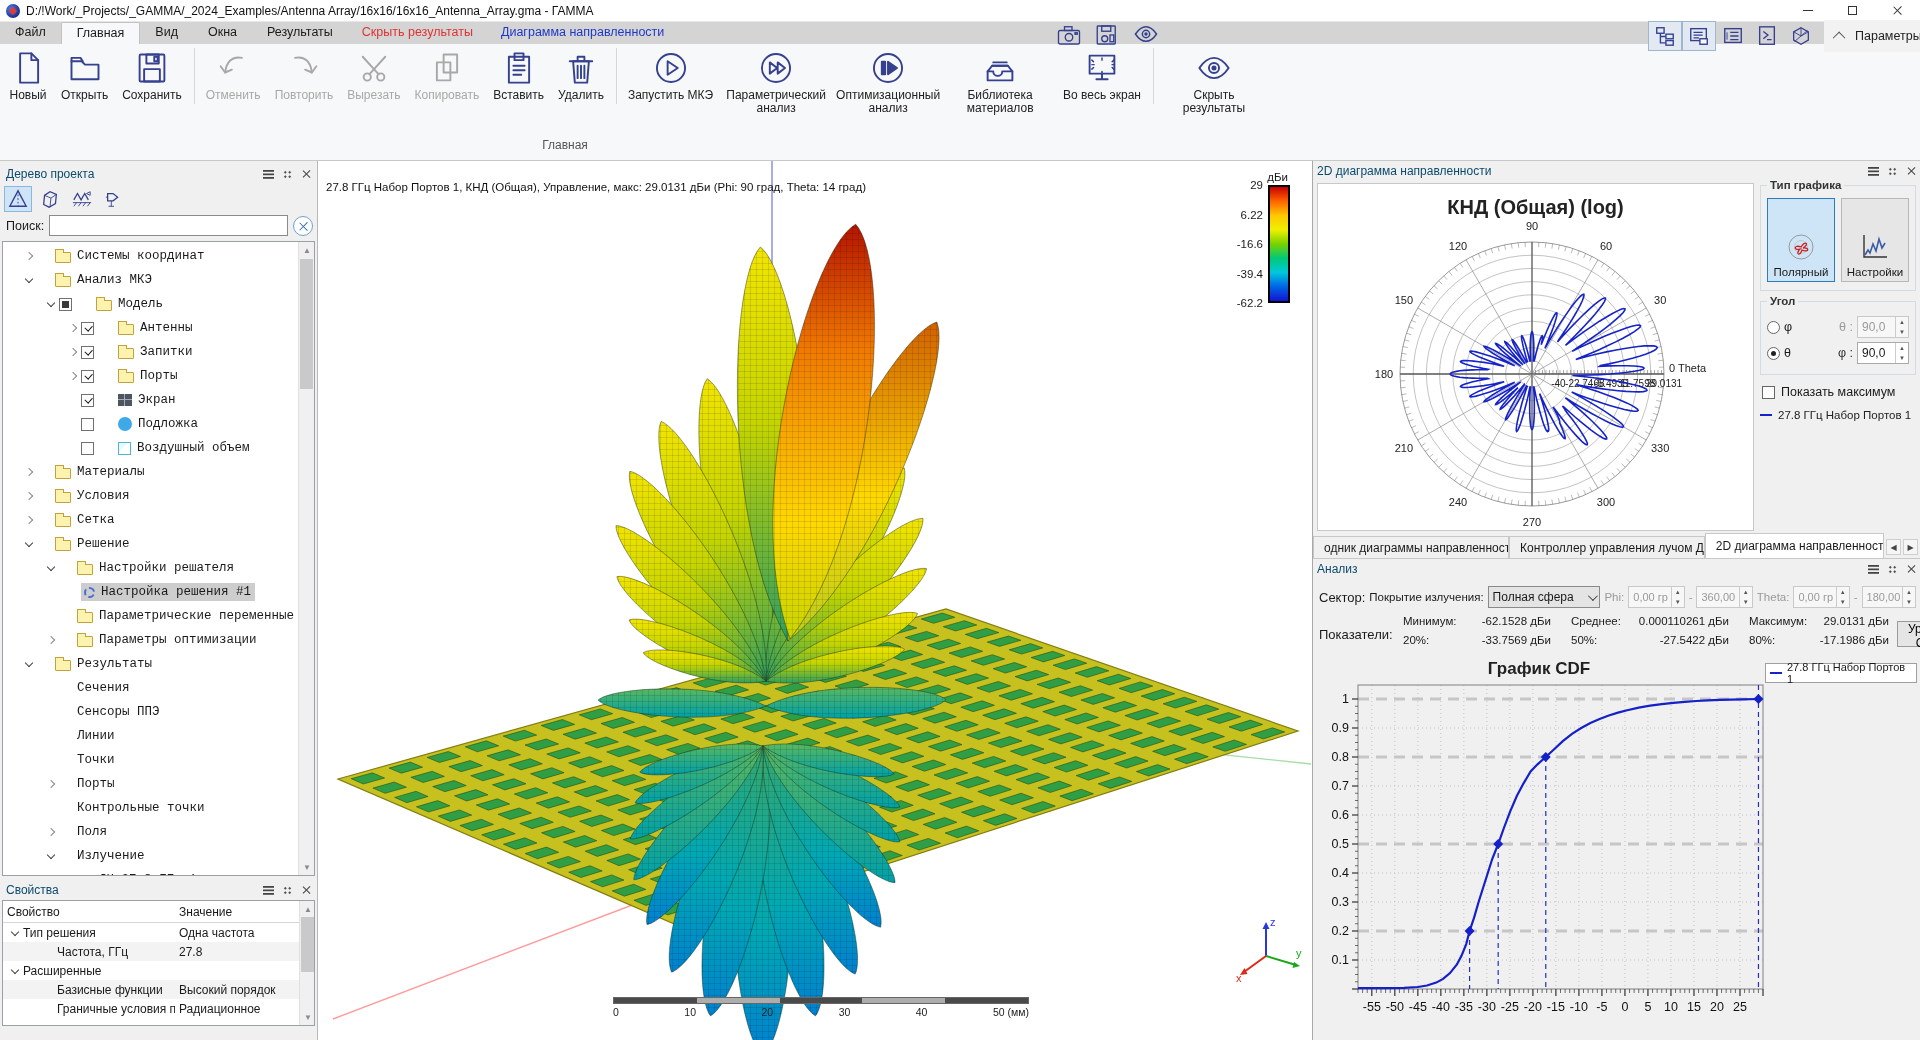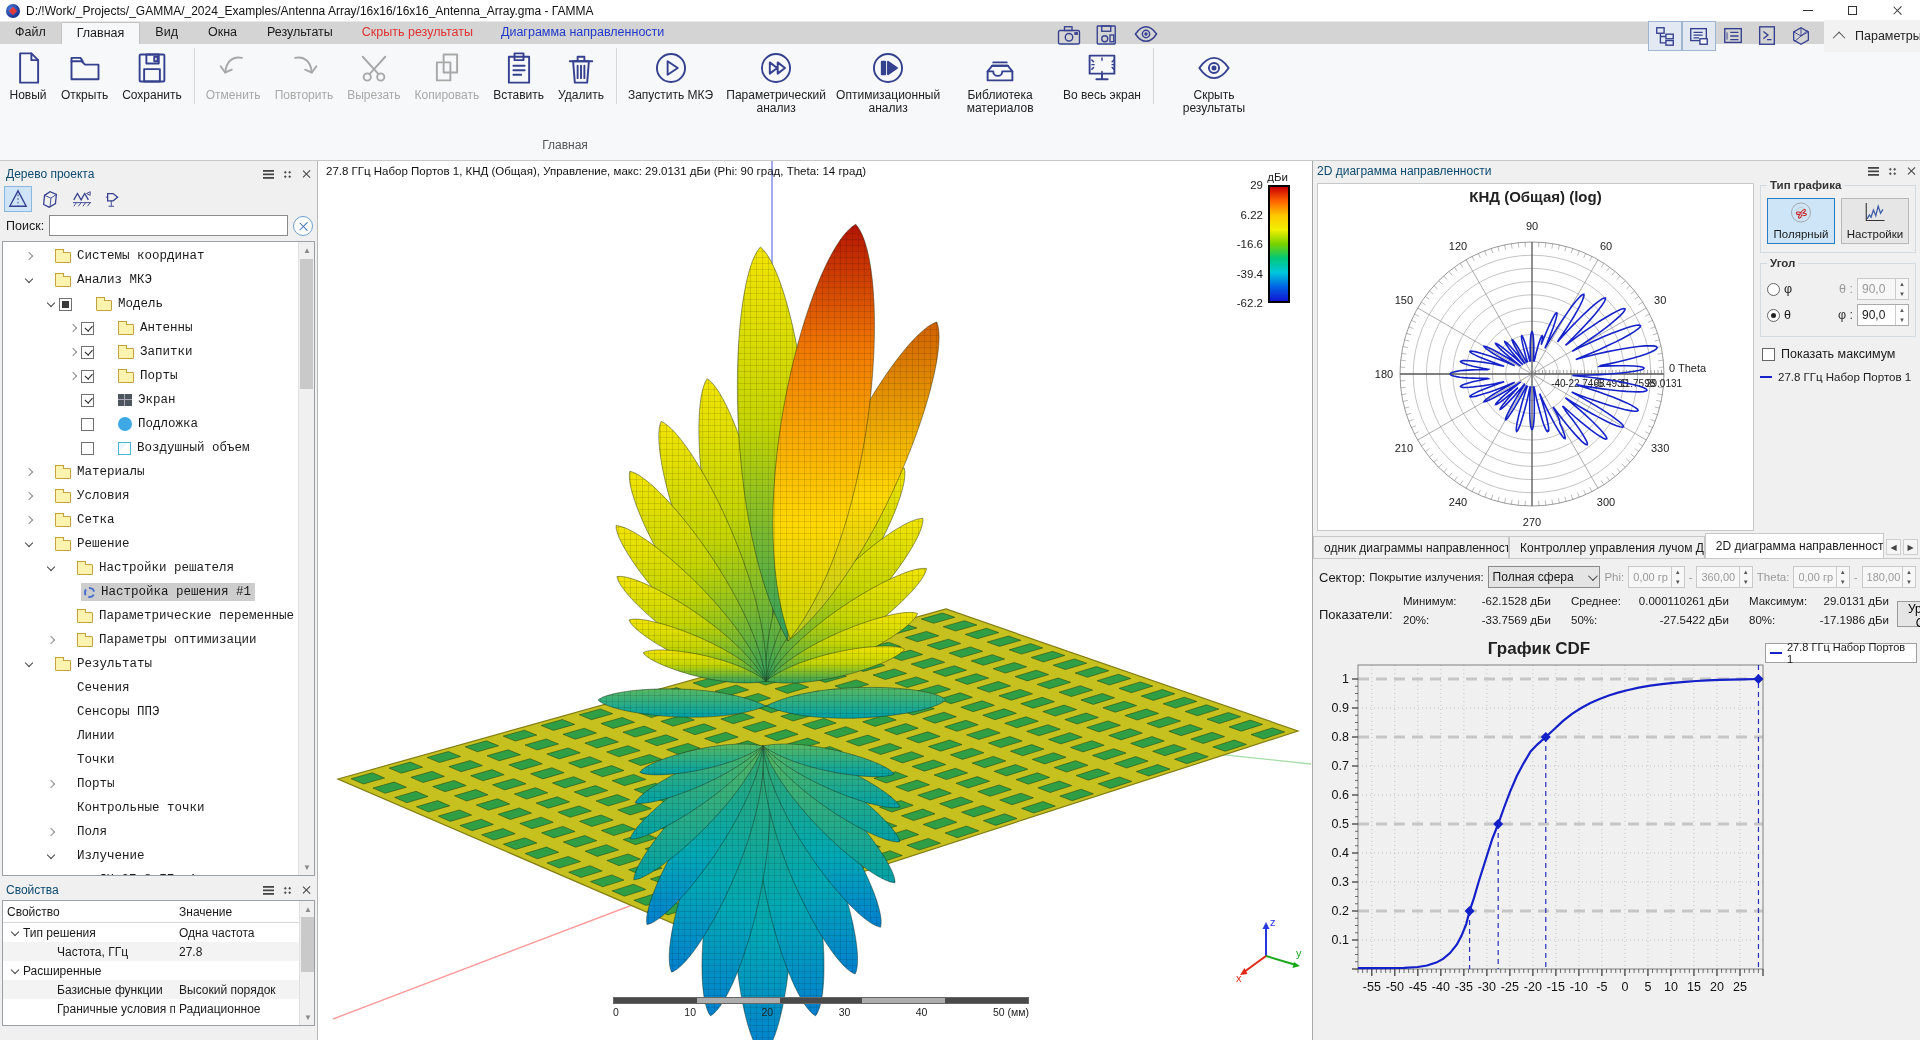--- a/index.html
+++ b/index.html
@@ -102,44 +102,44 @@
   .prow{ display:flex; height:19px; align-items:center; }
   .prow.head{ height:22px; border-bottom:1px solid #d8d8d8; }
   .prow.alt{ background:#f3f3f3; }
   .pcol1{ width:172px; padding-left:4px; display:flex; align-items:center; overflow:hidden; white-space:nowrap;}
   .pcol2{ flex:1; padding-left:4px; overflow:hidden; white-space:nowrap;}
   .prow[data-ind="1"] .pcol1{ padding-left:38px; }
   #bottom-strip{ height:14px; flex:none; }
 
   
   #viewport{ position:absolute; left:317px; top:161px; width:996px; height:879px; background:#ffffff; border-left:1px solid #b8b8b8; border-right:1px solid #a8a8a8; overflow:hidden;}
-  #vp-title{ position:absolute; left:8px; top:4px; font-size:11.5px; color:#111; z-index:3;}
+  #vp-title{ position:absolute; left:8px; top:20px; font-size:11.5px; color:#111; z-index:3;}
   #vp3d{ position:absolute; left:0; top:0; }
   
   #colorbar{ position:absolute; right:22px; top:10px; z-index:4; display:flex; flex-direction:column; align-items:flex-end;}
   #colorbar .cunit{ font-size:11.5px; margin-bottom:2px; margin-right:2px;}
   #cbar-row{ display:flex; }
   #cbar-ticks{ display:flex; flex-direction:column; justify-content:space-between; align-items:flex-end; height:130px; margin:-6px 5px -6px 0; font-size:11.5px;}
   #cbar-bar{ width:22px; height:118px; border:2px solid #000; }
   
   #ruler{ position:absolute; left:295px; top:836px; width:416px; z-index:3;}
   #ruler-bar{ height:7px; display:flex; border:1px solid #666;}
   #ruler-bar i{ flex:1; } #ruler-bar i:nth-child(odd){ background:#4a4a4a;} #ruler-bar i:nth-child(even){ background:#adadad;}
   #ruler-labels{ display:flex; justify-content:space-between; font-size:10.5px; color:#222; margin-top:2px;}
 
   
   #rightcol{ position:absolute; left:1313px; top:161px; width:607px; height:879px; background:#f0f0f0; display:flex; flex-direction:column;}
   #p2d-content{ height:352px; position:relative; flex:none;}
   #polar-box{ position:absolute; left:4px; top:2px; width:437px; height:348px; background:#fff; border:1px solid #c8c8c8;}
-  #polar-title{ position:absolute; left:0; top:4px; width:100%; text-align:center; font-size:15px; font-weight:bold; color:#222;}
+  #polar-title{ position:absolute; left:0; top:12px; width:100%; text-align:center; font-size:20px; font-weight:bold; color:#222;}
   #p2d-controls{ position:absolute; left:447px; top:4px; width:156px; }
   .group{ border:1px solid #d2dbe2; position:relative; margin-bottom:10px; padding:12px 6px 8px;}
   .group .glabel{ position:absolute; left:6px; top:-7px; background:#f0f0f0; padding:0 3px; font-size:11.5px; color:#333;font-weight:bold;}
   #type-buttons{ display:flex; gap:6px; }
-  .type-btn{ width:68px; height:46px; background:#e6e6e6; border:1px solid #b8b8b8; display:flex; flex-direction:column; align-items:center; justify-content:flex-end; padding-bottom:3px; gap:2px;}
+  .type-btn{ width:68px; height:84px; background:#e6e6e6; border:1px solid #b8b8b8; display:flex; flex-direction:column; align-items:center; justify-content:flex-end; padding-bottom:3px; gap:2px;}
   .type-btn.active{ background:#cde5f7; border:1px solid #2a7cc0;}
   .type-btn .tcap{ font-size:11.5px; }
   .angle-row{ display:flex; align-items:center; height:26px; gap:4px;}
   .radio{ width:13px; height:13px; border:1px solid #666; border-radius:50%; background:#fff; position:relative; flex:none;}
   .radio.on::before{ content:""; position:absolute; left:3px; top:3px; width:5px; height:5px; border-radius:50%; background:#222;}
   .angle-row .rlab{ width:26px; font-size:12.5px;}
   .angle-row .flab{ margin-left:auto; font-size:12.5px; color:#333;}
   .angle-row .flab.dis{ color:#9a9a9a;}
   .spin{ display:flex; border:1px solid #aaa; background:#fff; height:22px; width:52px;}
   .spin.dis{ border-color:#c9c9c9; color:#9a9a9a; background:#f7f7f7;}
@@ -1480,20 +1480,28 @@
       <span class="rtab">одник диаграммы направленности</span>
         <span class="rtab">Контроллер управления лучом ДН</span>
         <span class="rtab active">2D диаграмма направленности</span>
     </div>
     <span id="tab-arrows">
       <span class="tab-arrow">◀</span>
       <span class="tab-arrow">▶</span>
     </span>
   </div>
 
+  <div class="dock-header" id="analysis-header">
+    <span class="dtitle">Анализ</span>
+    <span class="dock-icons">
+      <i class="ic-ham"></i>
+      <i class="ic-grid4"></i>
+      <i class="ic-x"></i>
+    </span>
+  </div>
 
   <div id="analysis-body">
     <div id="sector-row">
       <span class="big">Сектор:</span>
       <span class="sm">Покрытие излучения:</span>
       <span class="combo">
         <span>Полная сфера</span>
         <i class="carr"></i>
       </span>
       <span class="sm dis">Phi:</span>

